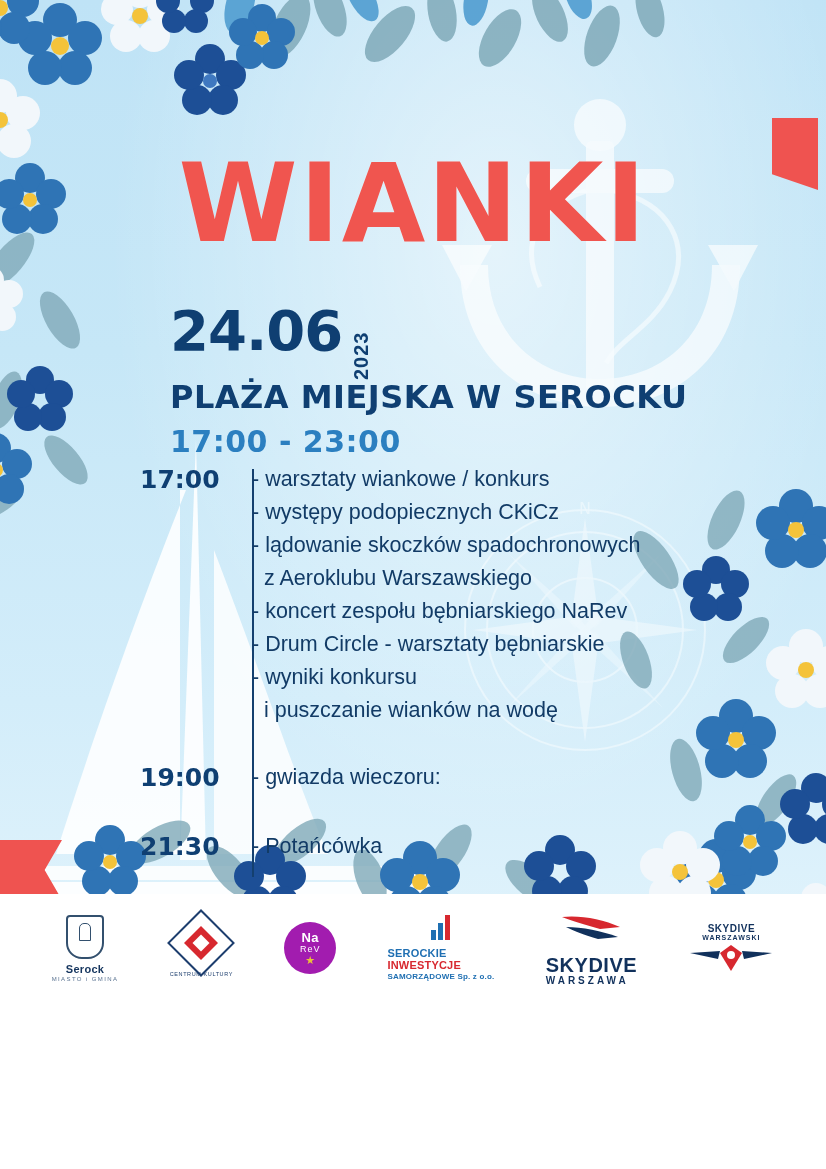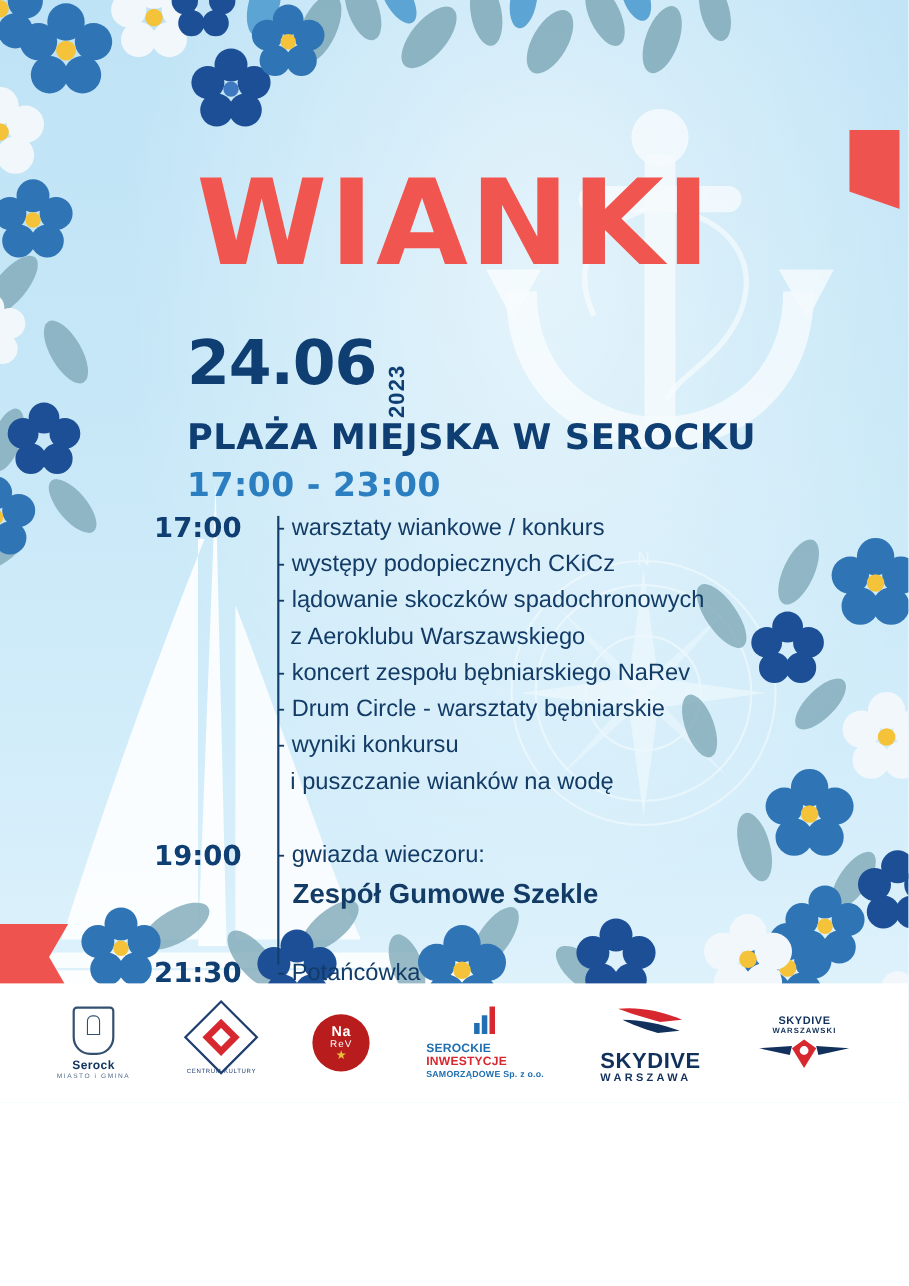--- a/index.html
+++ b/index.html
@@ -255,21 +255,21 @@
   }
   .logo-ck .diamond .inner:after{
     content:"";
     position:absolute; inset:6px;
     background:#fff;
   }
   .logo-ck .cap { font-size: 5.5px; letter-spacing: .6px; color:#1d3e6e; margin-top:4px;}
 
   .logo-narev .disc {
     width: 52px; height: 52px; border-radius: 50%;
-    background: #b91c1c; color: #fff;
+    background: #a21caf; color: #fff;
     display: flex; flex-direction: column; align-items: center; justify-content: center;
   }
   .logo-narev .disc .l1 { font-size: 13px; font-weight: 800; letter-spacing: .5px; line-height: 13px;}
   .logo-narev .disc .l2 { font-size: 9px; letter-spacing: 1px; line-height: 11px;}
   .logo-narev .disc .star { color:#e8c13a; font-size: 11px; line-height: 11px;}
 
   .logo-si { display: flex; align-items: center; gap: 7px; }
   .logo-si .bars { display: flex; align-items: flex-end; gap: 2px; height: 26px; }
   .logo-si .bars i { display:block; width:5px; background:#1f6fb2; }
   .logo-si .bars i:nth-child(1){height:10px;}
@@ -631,21 +631,20 @@
         <div class="li">- Drum Circle - warsztaty bębniarskie</div>
         <div class="li">- wyniki konkursu</div>
         <div class="li">  i puszczanie wianków na wodę</div>
       </div>
     </div>
 
     <div class="sched-block block-2">
       <div class="sched-time">19:00</div>
       <div class="sched-items">
         <div class="li">- gwiazda wieczoru:</div>
-        <div class="li big">Zespół Gumowe Szekle</div>
       </div>
     </div>
 
     <div class="sched-block block-3">
       <div class="sched-time">21:30</div>
       <div class="sched-items">
         <div class="li">- Potańcówka</div>
       </div>
     </div>
   </div>

